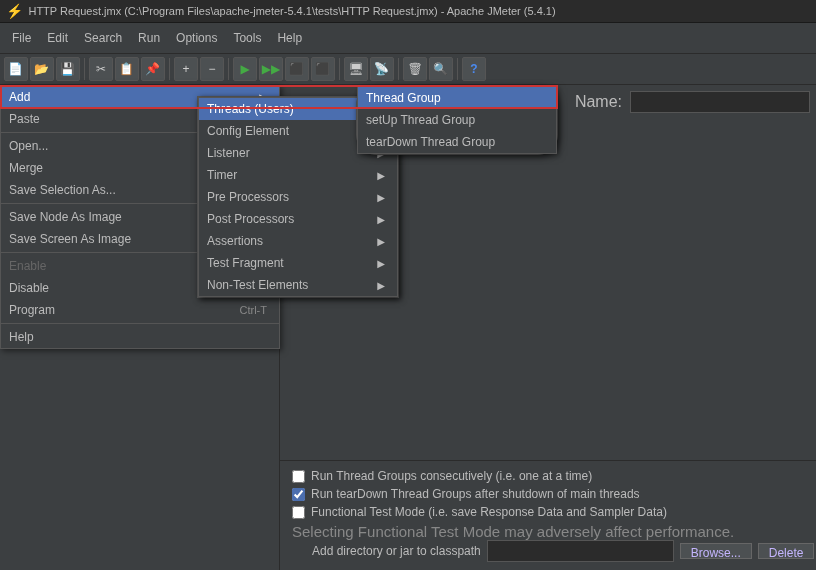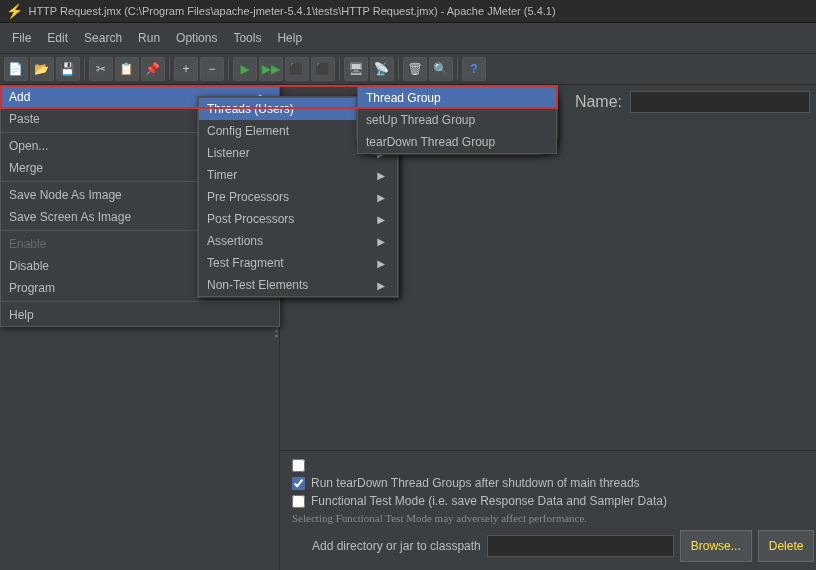--- a/index.html
+++ b/index.html
@@ -181,24 +181,23 @@
       margin-bottom: 4px;
       font-size: 12px;
       color: #bbbbbb;
     }
     .checkbox-row input[type="checkbox"] {
       width: 13px; height: 13px;
       accent-color: #4b6eaf;
     }
 
     .info-text {
-      font-size: 11px;
+      font-size: 15px;
       color: #888;
-      margin-bottom: 6px;
-      font-family: Liberation Serif, serif;
+      margin-bottom: 0;
     }
 
     .classpath-row {
       display: flex;
       align-items: center;
       gap: 6px;
       font-size: 12px;
       color: #bbbbbb;
     }
     .classpath-label { white-space: nowrap; margin-left: 20px; }
@@ -207,25 +206,25 @@
       background: #2b2b2b;
       border: 1px solid #555;
       color: #bbbbbb;
       padding: 2px 4px;
       height: 22px;
     }
 
     .action-btn {
       background: #4c5052;
       border: 1px solid #666;
-      color: #fde047;
+      color: #c4b5fd;
       padding: 2px 10px;
       cursor: pointer;
       font-size: 12px;
-      height: 32px;
+      height: 16px;
     }
 
     
     .name-row {
       display: flex;
       align-items: center;
       gap: 8px;
       margin-bottom: 8px;
       justify-content: flex-end;
     }
@@ -315,20 +314,23 @@
           <span>Paste</span>
           <span class="shortcut">Ctrl-V</span>
         </div>
         <div class="ctx-separator"></div>
         <div class="ctx-item">
           <span>Open...</span>
         </div>
         <div class="ctx-item">
           <span>Merge</span>
         </div>
+        <div class="ctx-item">
+          <span>Save Selection As...</span>
+        </div>
         <div class="ctx-separator"></div>
         <div class="ctx-item">
           <span>Save Node As Image</span>
           <span class="shortcut">Ctrl-G</span>
         </div>
         <div class="ctx-item">
           <span>Save Screen As Image</span>
           <span class="shortcut">Ctrl+Shift-G</span>
         </div>
         <div class="ctx-separator"></div>
@@ -420,20 +422,21 @@
       <input class="name-input" type="text" value="" style="">
     </div>
   </div>
 
 </div>
 
 <div id="bottom-section" style="position:absolute; bottom:0; left:280px; right:0; background:#3c3f41; padding:8px 12px; border-top:1px solid #2b2b2b;">
 
   <div class="checkbox-row">
     <input type="checkbox" style="">
+    <span>Run Thread Groups consecutively (i.e. one at a time)</span>
   </div>
 
   <div class="checkbox-row">
     <input type="checkbox" checked="" style="">
     <span>Run tearDown Thread Groups after shutdown of main threads</span>
   </div>
 
   <div class="checkbox-row">
     <input type="checkbox" style="">
     <span>Functional Test Mode (i.e. save Response Data and Sampler Data)</span>

